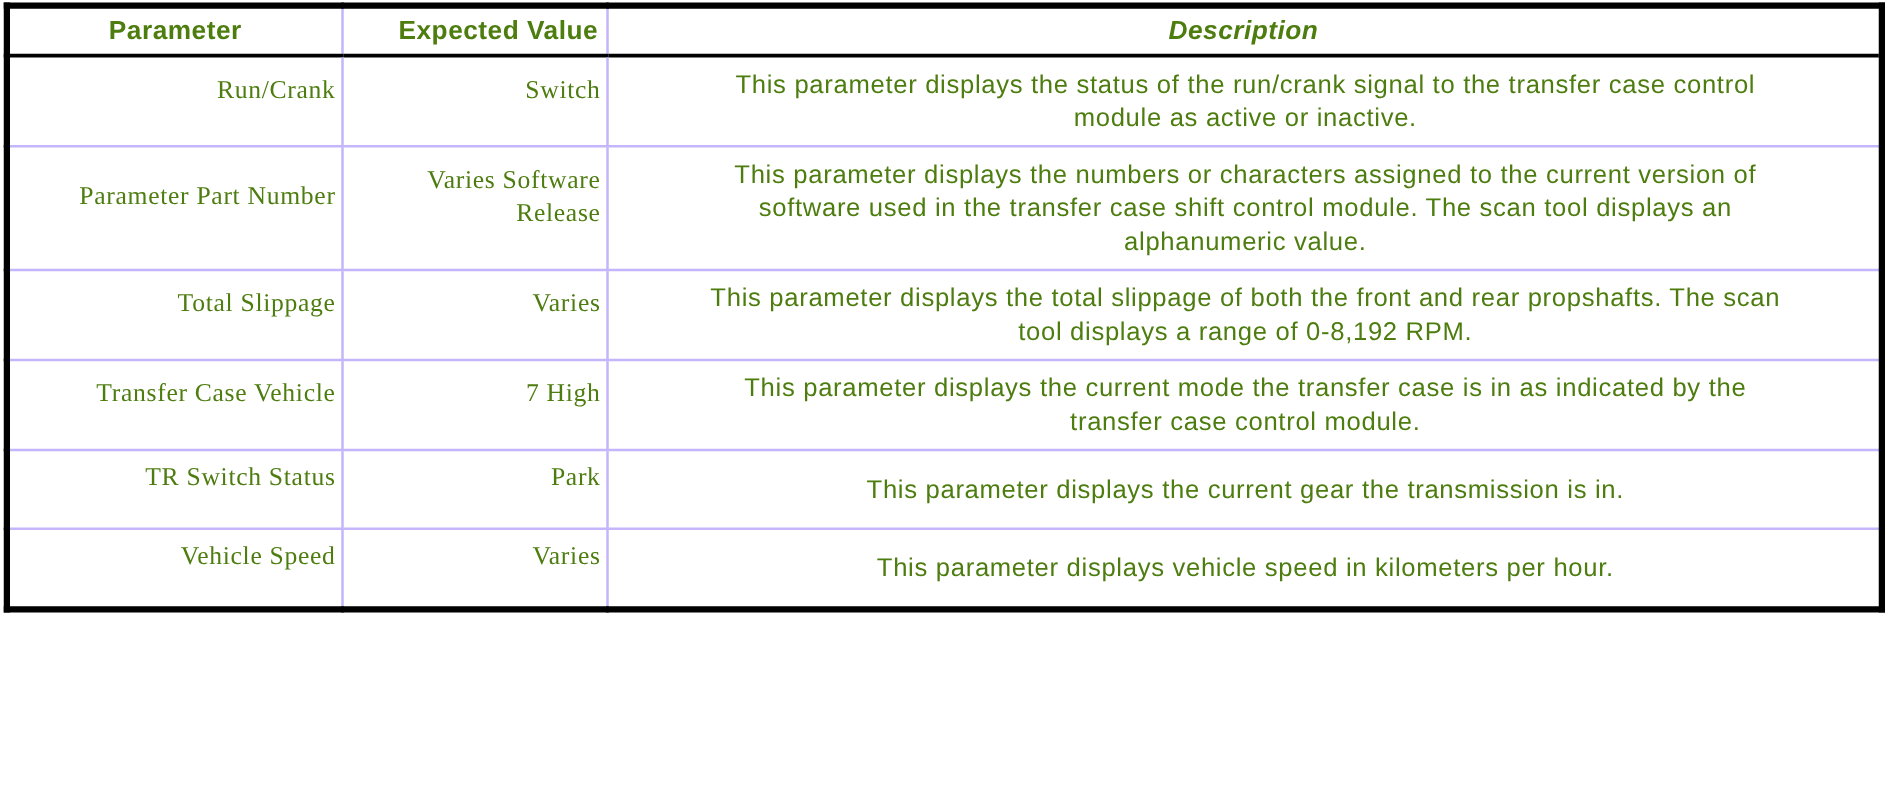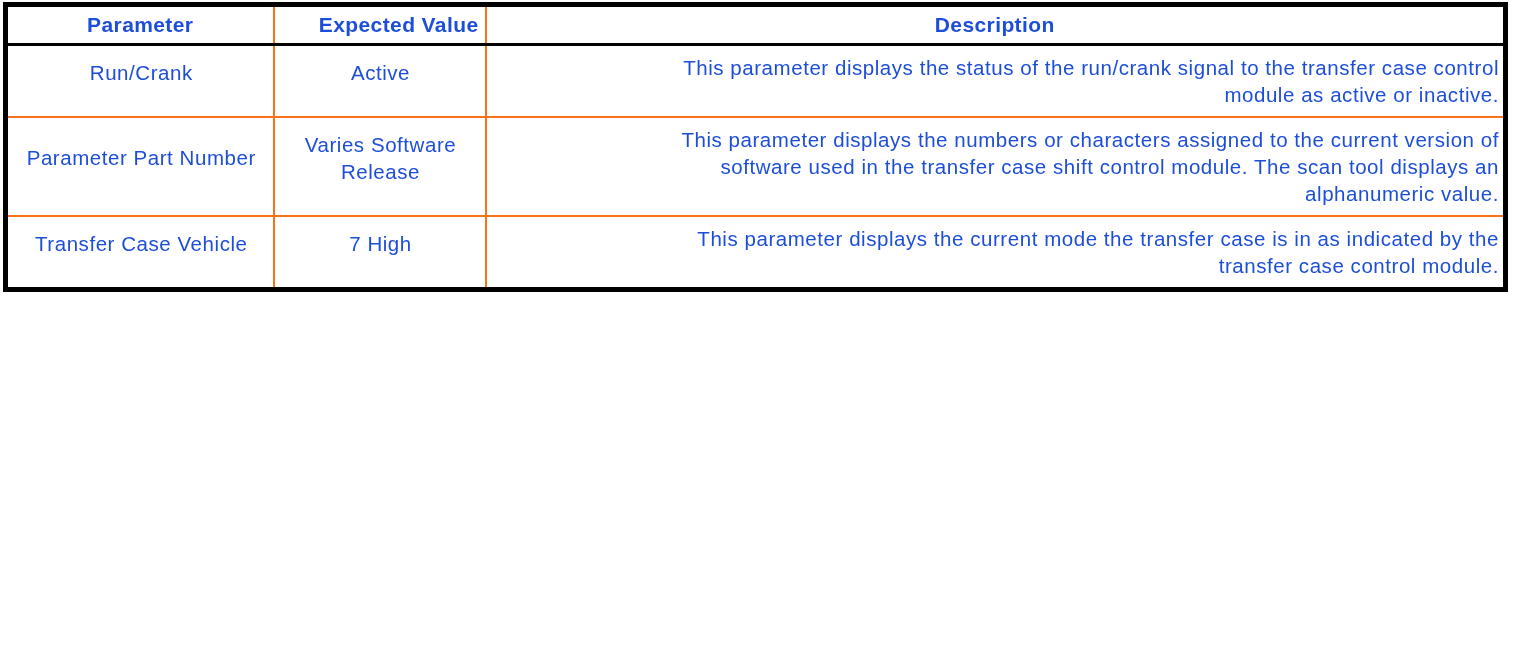--- a/index.html
+++ b/index.html
@@ -24,50 +24,51 @@
     width: 1505px;
     margin: 2px 0 0 3px;
     background: #ffffff;
     border: 5px solid #000000;
   }
   col.c-parameter { width: 268px; }
   col.c-expected  { width: 212px; }
   col.c-desc      { width: auto;  }
 
   th, td {
-    border: 2px solid #f97316;
+    border: 2px solid #c4b5fd;
     vertical-align: middle;
-    color: #1d4ed8;
+    color: #4d7c0f;
     overflow: hidden;
   }
   thead th {
     border-bottom: 3px solid #000000;
     font-size: 21px;
     font-weight: bold;
     line-height: 26px;
     padding: 5px 6px;
     letter-spacing: 0.4px;
   }
   th.h-parameter { text-align: center; }
   th.h-expected  { text-align: right; padding-left: 6px; }
-  th.h-desc      { text-align: center; }
+  th.h-desc      { text-align: center; font-style: italic; }
 
   tbody td {
     font-size: 20.5px;
     line-height: 27px;
     letter-spacing: 0.55px;
   }
   td.cell-parameter,
   td.cell-expected_value {
     padding: 8px 4px 26px 6px;
-    text-align: center;
+    text-align: right;
+    font-family: Liberation Serif, serif;
   }
   td.cell-description {
     padding: 8px 4px 8px 7px;
-    text-align: right;
+    text-align: center;
     white-space: pre-line;
   }
 </style>
 </head>
 <body>
 
 <div class="page">
   <table class="doc-table">
     <colgroup>
       <col class="c-parameter">
@@ -77,32 +78,48 @@
     <thead>
       <tr>
         <th class="h-parameter">Parameter</th>
         <th class="h-expected">Expected Value</th>
         <th class="h-desc">Description</th>
       </tr>
     </thead>
     <tbody>
         <tr>
           <td class="cell-parameter">Run/Crank</td>
-          <td class="cell-expected_value">Active</td>
+          <td class="cell-expected_value">Switch</td>
           <td class="cell-description">This parameter displays the status of the run/crank signal to the transfer case control
 module as active or inactive.</td>
         </tr>
         <tr>
           <td class="cell-parameter">Parameter Part Number</td>
           <td class="cell-expected_value">Varies Software Release</td>
           <td class="cell-description">This parameter displays the numbers or characters assigned to the current version of
 software used in the transfer case shift control module. The scan tool displays an
 alphanumeric value.</td>
         </tr>
         <tr>
+          <td class="cell-parameter">Total Slippage</td>
+          <td class="cell-expected_value">Varies</td>
+          <td class="cell-description">This parameter displays the total slippage of both the front and rear propshafts. The scan
+tool displays a range of 0-8,192 RPM.</td>
+        </tr>
+        <tr>
           <td class="cell-parameter">Transfer Case Vehicle</td>
           <td class="cell-expected_value">7 High</td>
           <td class="cell-description">This parameter displays the current mode the transfer case is in as indicated by the
 transfer case control module.</td>
+        </tr>
+        <tr>
+          <td class="cell-parameter">TR Switch Status</td>
+          <td class="cell-expected_value">Park</td>
+          <td class="cell-description">This parameter displays the current gear the transmission is in.</td>
+        </tr>
+        <tr>
+          <td class="cell-parameter">Vehicle Speed</td>
+          <td class="cell-expected_value">Varies</td>
+          <td class="cell-description">This parameter displays vehicle speed in kilometers per hour.</td>
         </tr>
       </tbody>
   </table>
 </div>
 
 </body></html>

